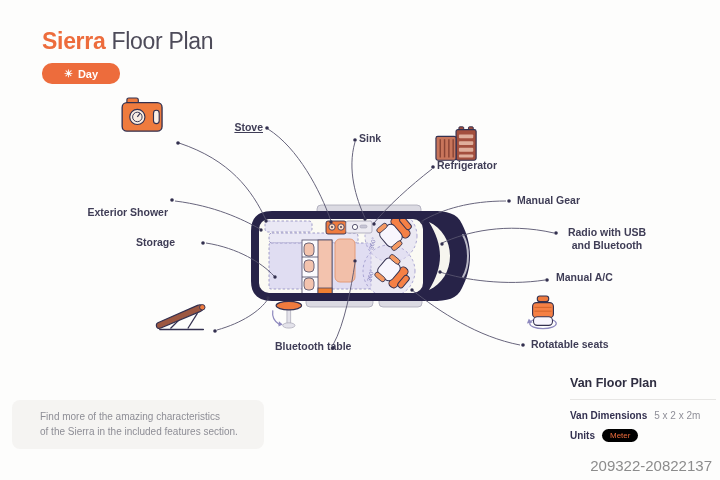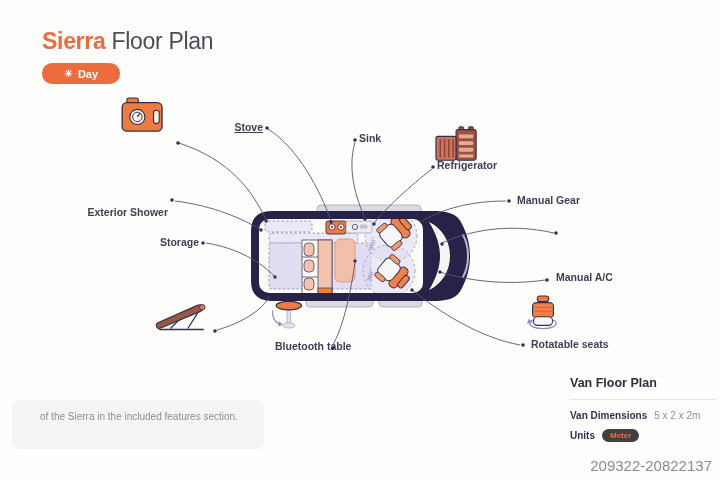--- a/index.html
+++ b/index.html
@@ -21,21 +21,21 @@
   
   .diagram{position:absolute;left:0;top:0;width:720px;height:480px;}
   
   .callout{position:absolute;font-size:10.5px;font-weight:bold;color:#3f3d56;line-height:12.5px;white-space:nowrap;}
   .callout .sub{display:block;font-size:9.5px;color:#ed6c3c;margin-top:2px;}
   .co-water{left:120px;top:129px;}
   .co-stove{left:195px;top:121px;width:68px;text-align:right;text-decoration:underline;}
   .co-sink{left:359px;top:132px;}
   .co-fridge{left:437px;top:159px;}
   .co-shower{left:80px;top:193px;width:88px;text-align:right;margin-top:13px;}
-  .co-storage{left:136px;top:236px;width:63px;text-align:right;}
+  .co-storage{left:136px;top:236px;width:63px;}
   .co-gear{left:517px;top:194px;}
   .co-radio{left:561px;top:226px;width:92px;text-align:center;}
   .co-cockpit{left:556px;top:271px;}
   .co-poptop{left:162px;top:331px;}
   .co-table{left:275px;top:340px;}
   .co-seats{left:531px;top:338px;}
   
   .feat-icon{position:absolute;}
   .ic-water{left:121px;top:97px;}
   .ic-fridge{left:435px;top:125px;}
@@ -47,21 +47,21 @@
     position:absolute;left:12px;top:400px;width:252px;height:49px;background:#f5f4f2;border-radius:8px;
     padding:9px 10px 0 28px;font-size:10px;color:#8e8e96;line-height:15px;font-weight:500;
   }
   
   .panel{position:absolute;left:570px;top:376px;width:146px;}
   .panel h2{margin:0;font-size:12.5px;font-weight:bold;color:#2f2e41;}
   .panel .divider{height:1px;background:#e7e6e4;margin:9px 0 10px 0;}
   .panel .row{display:flex;align-items:center;margin-bottom:8px;font-size:10px;}
   .panel .row .lbl{font-weight:bold;color:#33304f;margin-right:7px;}
   .panel .row .val{color:#8f8f98;}
-  .badge{background:#404040;color:#ed6c3c;font-size:8px;font-weight:bold;padding:2px 8px;border-radius:8px;cursor:pointer;}
+  .badge{background:#000000;color:#ed6c3c;font-size:8px;font-weight:normal;padding:2px 8px;border-radius:8px;cursor:pointer;}
   
   .asset-id{position:absolute;right:8px;top:457px;font-size:15px;color:#8c8c8c;}
 </style>
 </head>
 <body>
 
 <div class="stage">
 
   <div class="title">
     <span class="brand">Sierra</span>
@@ -250,31 +250,36 @@
   </div>
   <div class="callout co-shower">
     <span>Exterior Shower</span>
   </div>
   <div class="callout co-storage">
     <span>Storage</span>
   </div>
   <div class="callout co-gear">
     <span>Manual Gear</span>
   </div>
+  <div class="callout co-radio">
+    <div>Radio with USB</div>
+    <div>and Bluetooth</div>
+  </div>
   <div class="callout co-cockpit">
     <span>Manual A/C</span>
   </div>
   <div class="callout co-table">
     <span>Bluetooth table</span>
   </div>
   <div class="callout co-seats">
     <span>Rotatable seats</span>
   </div>
 
   <div class="note">
+    <div>Find more of the amazing characteristics</div>
     <div>of the Sierra in the included features section.</div>
   </div>
 
   <div class="panel">
     <h2>Van Floor Plan</h2>
     <div class="divider"></div>
     <div class="row">
       <span class="lbl">Van Dimensions</span>
       <span class="val">5 x 2 x 2m</span>
     </div>

